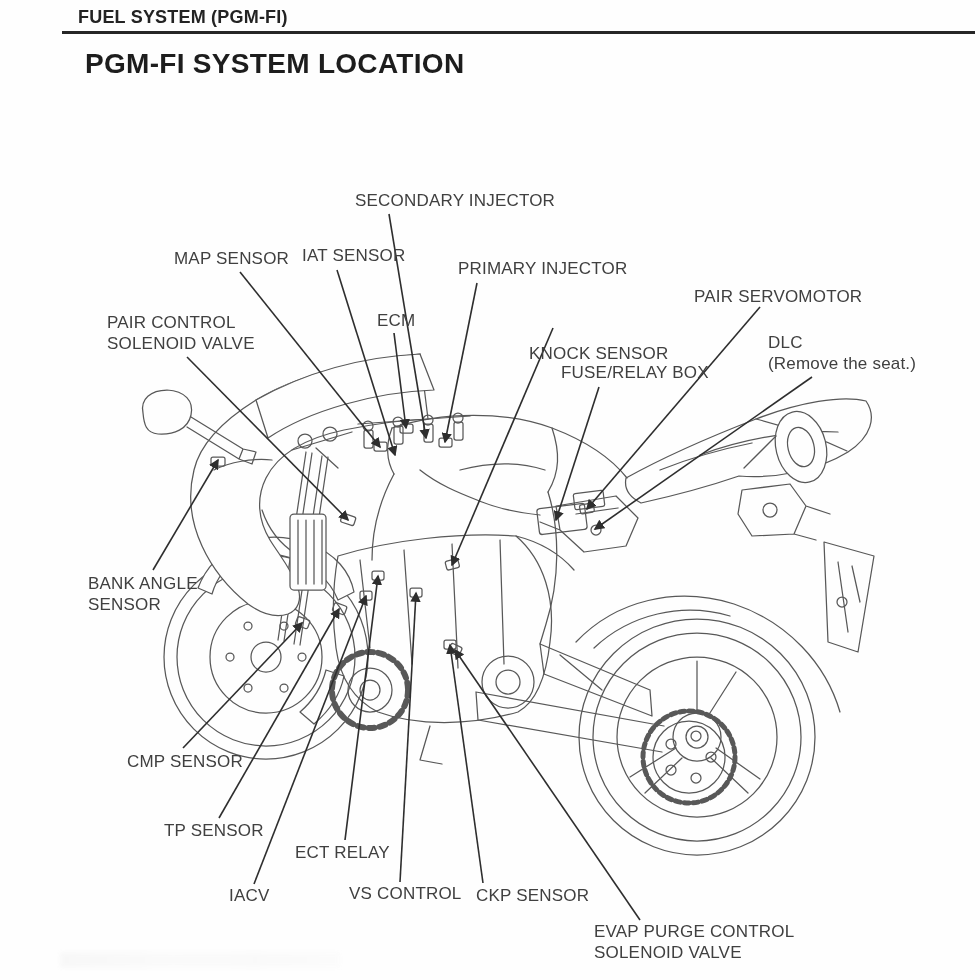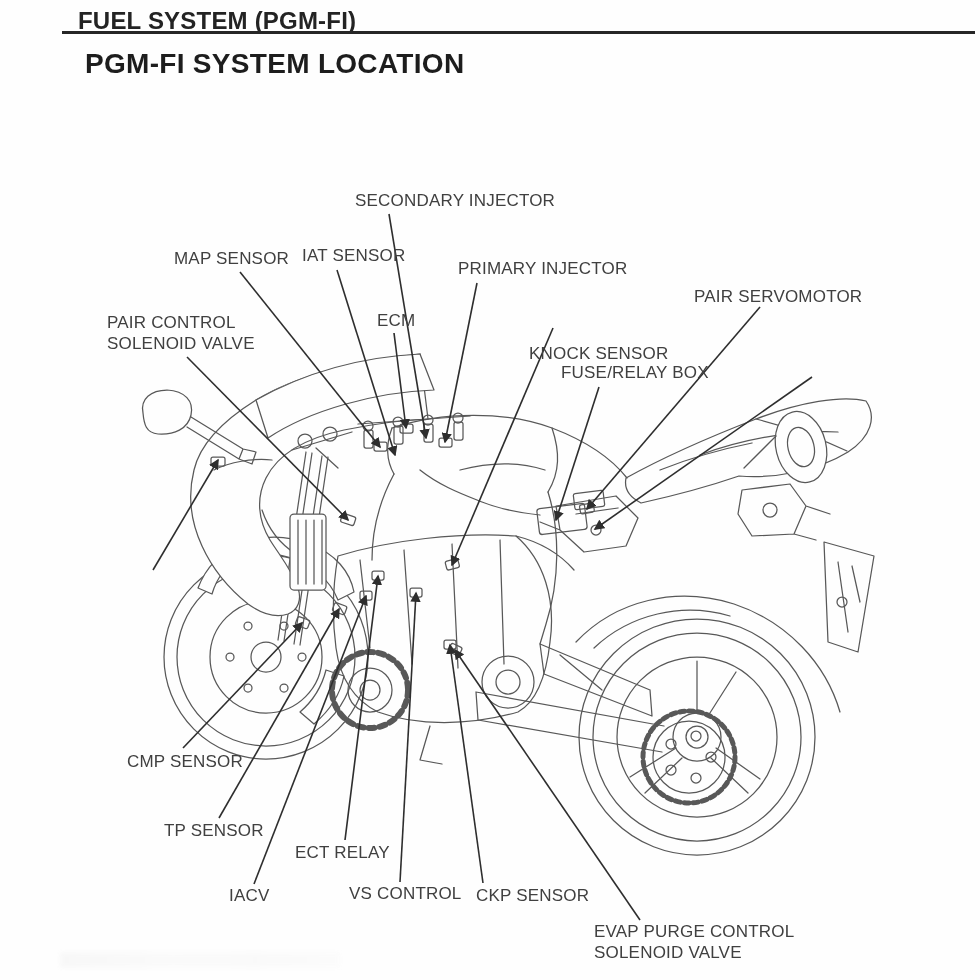--- a/index.html
+++ b/index.html
@@ -2,21 +2,21 @@
 <html><head>
 <meta charset="utf-8">
 <style>
   html,body{margin:0;padding:0;background:#ffffff;}
   body{width:980px;height:980px;position:relative;overflow:hidden;
        font-family:"Liberation Sans", sans-serif;-webkit-font-smoothing:antialiased;}
   .page{position:absolute;inset:0;background:#fefefe;}
 
   
   .hdr{position:absolute;left:0;top:0;width:980px;}
-  .hdr .section{position:absolute;left:78px;top:7px;font-size:24px;font-weight:bold;
+  .hdr .section{position:absolute;left:78px;top:7px;font-size:18px;font-weight:bold;
       letter-spacing:.2px;color:#232323;white-space:nowrap;}
   .hdr .rule{position:absolute;left:62px;top:31px;width:913px;height:3px;background:#262626;}
   .hdr .title{position:absolute;left:77px;top:40px;margin:8px;font-size:28px;font-weight:bold;
       letter-spacing:.3px;color:#1d1d1d;white-space:nowrap;}
 
   
   .diagram{position:absolute;inset:0;}
   svg.art{position:absolute;left:0;top:0;}
 
   .lbl{position:absolute;font-size:17px;line-height:21px;color:#404040;
@@ -229,21 +229,25 @@
 
     <div class="lbl" style="left:355px;top:190px;">SECONDARY INJECTOR</div>
     <div class="lbl" style="left:174px;top:248px;">MAP SENSOR</div>
     <div class="lbl" style="left:302px;top:245px;">IAT SENSOR</div>
     <div class="lbl" style="left:458px;top:258px;">PRIMARY INJECTOR</div>
     <div class="lbl" style="left:377px;top:310px;">ECM</div>
     <div class="lbl" style="left:529px;top:303px;margin-top:40px;">KNOCK SENSOR</div>
     <div class="lbl" style="left:694px;top:286px;">PAIR SERVOMOTOR</div>
     <div class="lbl" style="left:107px;top:312px;">PAIR CONTROL
 SOLENOID VALVE</div>
+    <div class="lbl" style="left:768px;top:332px;">DLC
+(Remove the seat.)</div>
     <div class="lbl" style="left:561px;top:362px;">FUSE/RELAY BOX</div>
+    <div class="lbl" style="left:88px;top:573px;">BANK ANGLE
+SENSOR</div>
     <div class="lbl" style="left:127px;top:751px;">CMP SENSOR</div>
     <div class="lbl" style="left:164px;top:820px;">TP SENSOR</div>
     <div class="lbl" style="left:295px;top:842px;">ECT RELAY</div>
     <div class="lbl" style="left:229px;top:885px;">IACV</div>
     <div class="lbl" style="left:349px;top:883px;">VS CONTROL</div>
     <div class="lbl" style="left:476px;top:885px;">CKP SENSOR</div>
     <div class="lbl" style="left:594px;top:921px;">EVAP PURGE CONTROL
 SOLENOID VALVE</div>
 
     <div class="smudge"></div>

